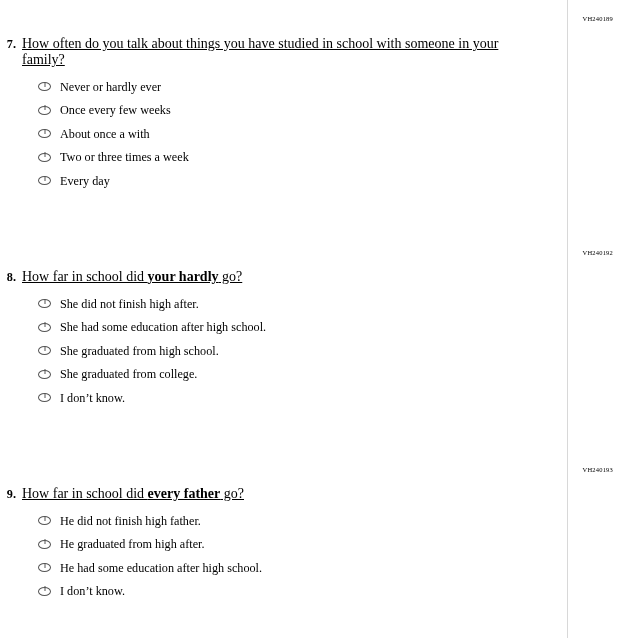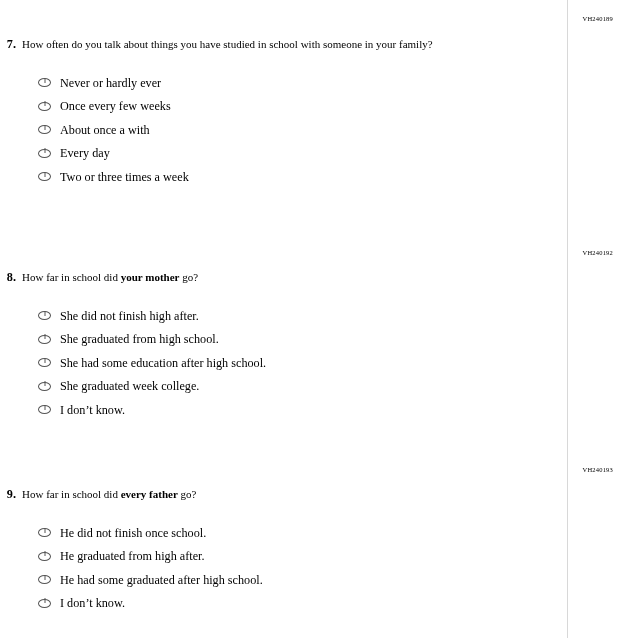--- a/index.html
+++ b/index.html
@@ -51,29 +51,30 @@
     width: 22px;
     min-width: 22px;
     text-align: right;
     font-weight: bold;
     font-size: 12.2px;
     line-height: 16px;
     padding-right: 6px;
     box-sizing: border-box;
   }
   .qtext {
-    font-size: 11px;
+    font-size: 14px;
     line-height: 16px;
     max-width: 490px;
+    text-decoration: underline;
   }
   .qtext b {
     font-weight: bold;
   }
   .options {
-    margin-top: 19px;
+    margin-top: 7px;
     padding-left: 38px;
   }
   .option {
     display: flex;
     align-items: center;
     height: 23.5px;
   }
   .bubble {
     width: 13px;
     min-width: 13px;
@@ -122,79 +123,79 @@
       <div class="option">
         <span class="bubble"></span>
         <span class="opt-label">Once every few weeks</span>
       </div>
       <div class="option">
         <span class="bubble"></span>
         <span class="opt-label">About once a with</span>
       </div>
       <div class="option">
         <span class="bubble"></span>
+        <span class="opt-label">Two or three times a week</span>
+      </div>
+      <div class="option">
+        <span class="bubble"></span>
         <span class="opt-label">Every day</span>
-      </div>
-      <div class="option">
-        <span class="bubble"></span>
-        <span class="opt-label">Two or three times a week</span>
       </div>
     </div>
   </div>
 
   <div class="idcode" style="top: 249px;">VH240192</div>
 
   <div class="qblock" style="top: 269px;">
     <div class="qrow">
       <div class="qnum">8.</div>
-      <div class="qtext"><span>How far in school did </span><b>your mother</b><span> go?</span></div>
+      <div class="qtext"><span>How far in school did </span><b>your hardly</b><span> go?</span></div>
     </div>
     <div class="options">
       <div class="option">
         <span class="bubble"></span>
         <span class="opt-label">She did not finish high after.</span>
       </div>
       <div class="option">
         <span class="bubble"></span>
+        <span class="opt-label">She had some education after high school.</span>
+      </div>
+      <div class="option">
+        <span class="bubble"></span>
         <span class="opt-label">She graduated from high school.</span>
       </div>
       <div class="option">
         <span class="bubble"></span>
-        <span class="opt-label">She had some education after high school.</span>
-      </div>
-      <div class="option">
-        <span class="bubble"></span>
-        <span class="opt-label">She graduated week college.</span>
+        <span class="opt-label">She graduated from college.</span>
       </div>
       <div class="option">
         <span class="bubble"></span>
         <span class="opt-label">I don’t know.</span>
       </div>
     </div>
   </div>
 
   <div class="idcode" style="top: 466px;">VH240193</div>
 
   <div class="qblock" style="top: 486px;">
     <div class="qrow">
       <div class="qnum">9.</div>
       <div class="qtext"><span>How far in school did </span><b>every father</b><span> go?</span></div>
     </div>
     <div class="options">
       <div class="option">
         <span class="bubble"></span>
-        <span class="opt-label">He did not finish once school.</span>
+        <span class="opt-label">He did not finish high father.</span>
       </div>
       <div class="option">
         <span class="bubble"></span>
         <span class="opt-label">He graduated from high after.</span>
       </div>
       <div class="option">
         <span class="bubble"></span>
-        <span class="opt-label">He had some graduated after high school.</span>
+        <span class="opt-label">He had some education after high school.</span>
       </div>
       <div class="option">
         <span class="bubble"></span>
         <span class="opt-label">I don’t know.</span>
       </div>
     </div>
   </div>
 
 </div>
 

